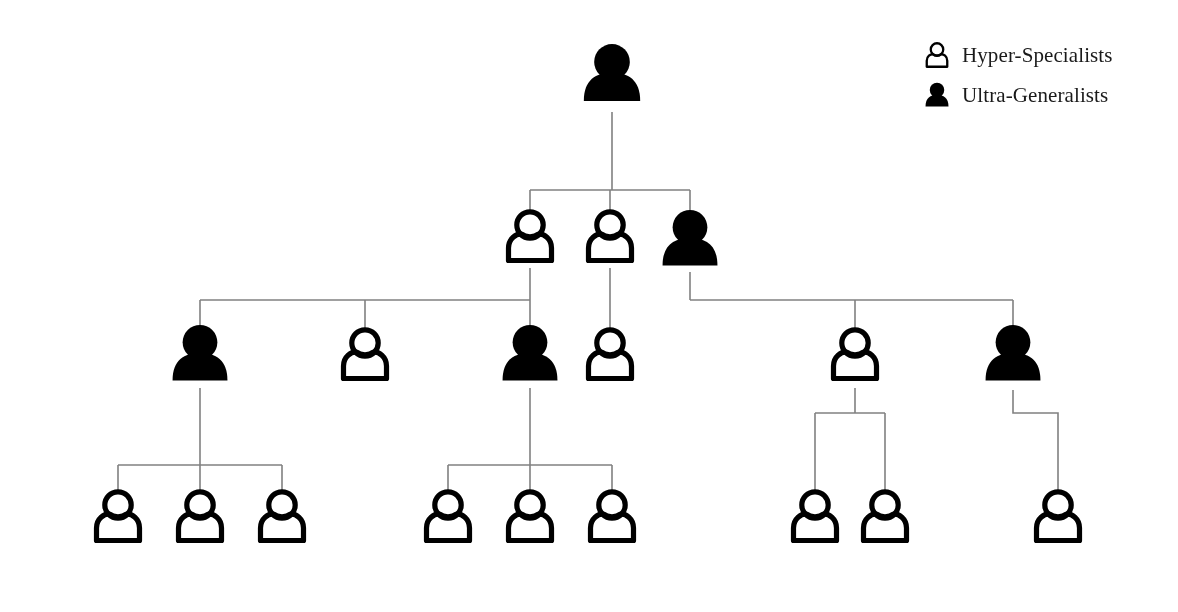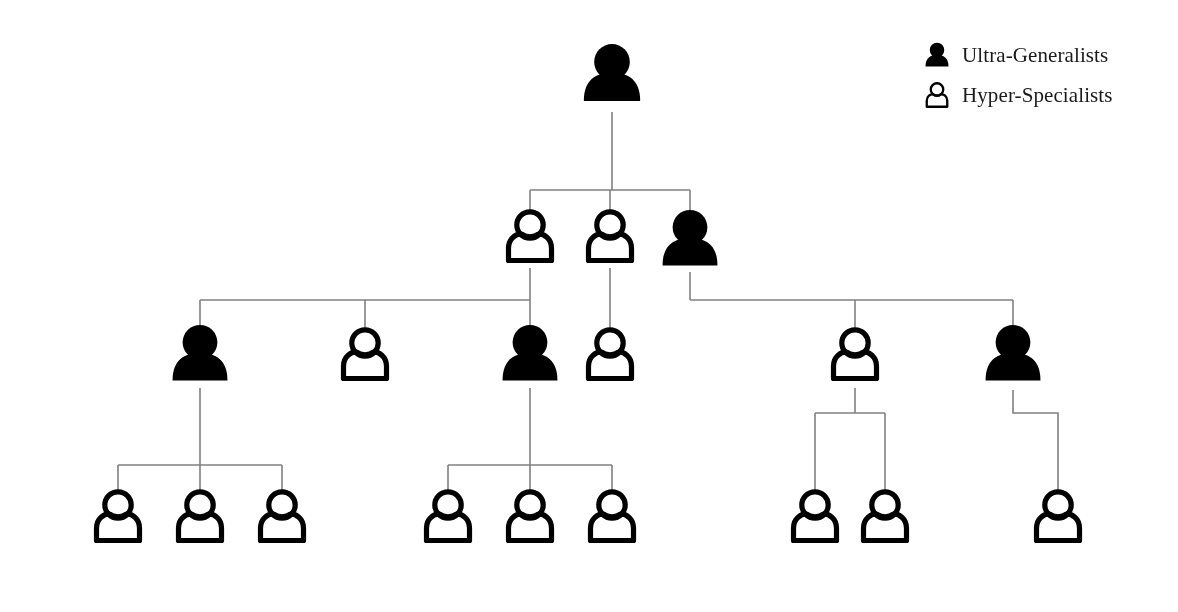--- a/index.html
+++ b/index.html
@@ -132,27 +132,27 @@
         <use href="#person-outline" transform="translate(612,520) scale(1)"></use>
         <use href="#person-outline" transform="translate(815,520) scale(1)"></use>
         <use href="#person-outline" transform="translate(885,520) scale(1)"></use>
         <use href="#person-outline" transform="translate(1058,520) scale(1)"></use>
       </g>
   </svg>
 
   <div class="legend">
     <div class="legend-row">
       <svg class="legend-icon" viewBox="-30 -34 60 60">
+        <circle cx="0" cy="-15" r="12.5" fill="none" stroke="#000000" stroke-width="4.6"></circle>
+        <path d="M -20.5 19.5 L -20.5 7.5 C -20.5 -1.5, -13 -6, -8 -5.5 C -4.2 -2, 4.2 -2, 8 -5.5 C 13 -6, 20.5 -1.5, 20.5 7.5 L 20.5 19.5 Z" fill="none" stroke="#000000" stroke-width="4.6" stroke-linejoin="round" stroke-linecap="round"></path>
+      </svg>
+      <span class="legend-label">Hyper-Specialists</span>
+    </div>
+    <div class="legend-row">
+      <svg class="legend-icon" viewBox="-30 -34 60 60">
         <circle cx="0" cy="-14" r="14.5" fill="#000000"></circle>
         <path d="M -23 19 C -23 1.5, -13 -4, 0 -4 C 13 -4, 23 1.5, 23 19 Z" fill="#000000"></path>
       </svg>
       <span class="legend-label">Ultra-Generalists</span>
-    </div>
-    <div class="legend-row">
-      <svg class="legend-icon" viewBox="-30 -34 60 60">
-        <circle cx="0" cy="-15" r="12.5" fill="none" stroke="#000000" stroke-width="4.6"></circle>
-        <path d="M -20.5 19.5 L -20.5 7.5 C -20.5 -1.5, -13 -6, -8 -5.5 C -4.2 -2, 4.2 -2, 8 -5.5 C 13 -6, 20.5 -1.5, 20.5 7.5 L 20.5 19.5 Z" fill="none" stroke="#000000" stroke-width="4.6" stroke-linejoin="round" stroke-linecap="round"></path>
-      </svg>
-      <span class="legend-label">Hyper-Specialists</span>
     </div>
   </div>
 
 </div>
 
 </body></html>

